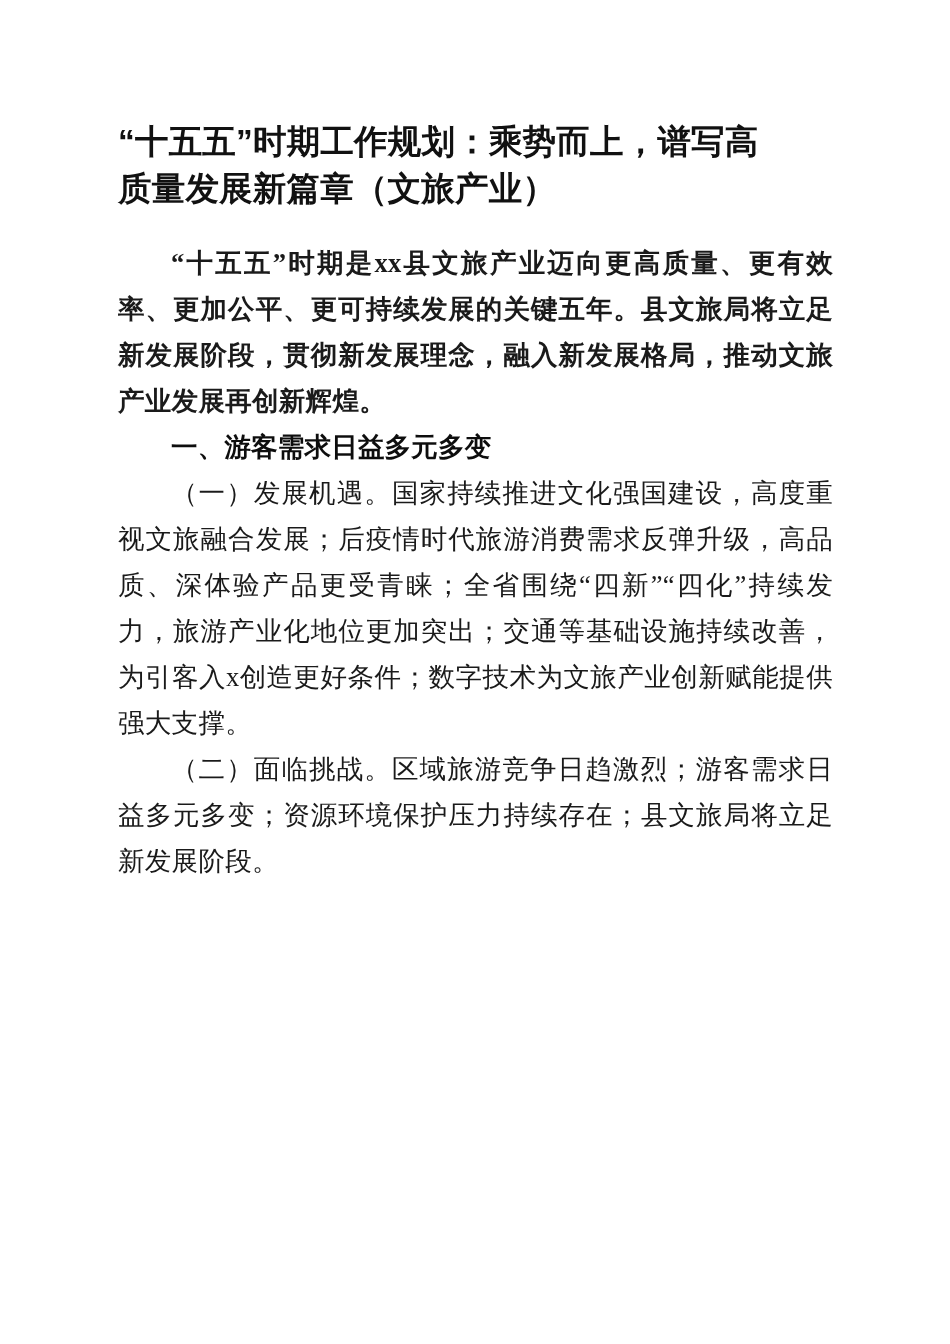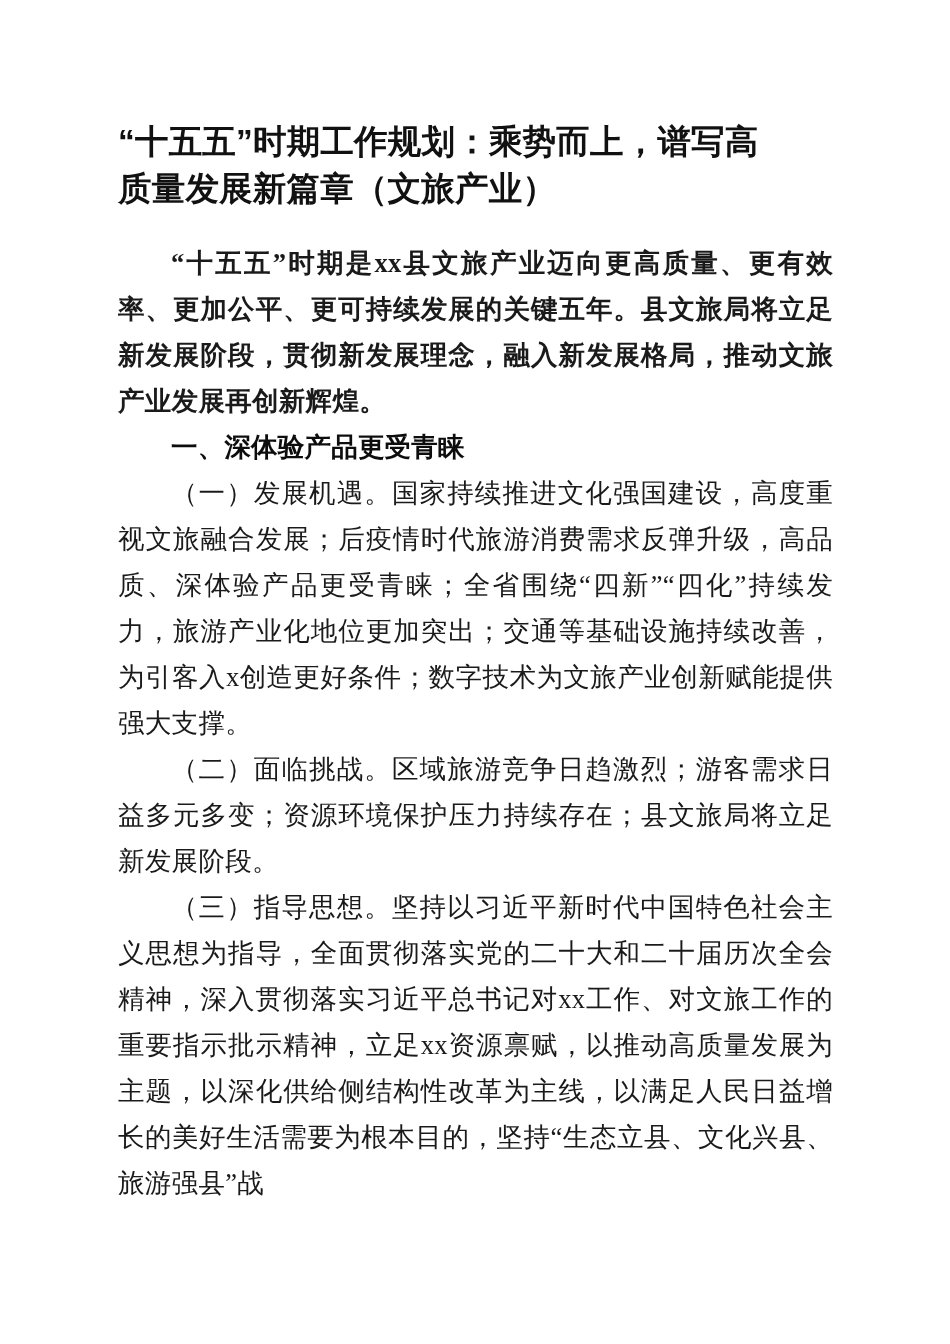--- a/index.html
+++ b/index.html
@@ -90,22 +90,21 @@
 <body>
 
 <div class="page">
   <div class="page-body">
 
     <h1 class="doc-title">“十五五”时期工作规划：乘势而上，谱写高
 质量发展新篇章（文旅产业）</h1>
 
     <p class="para para-first">“十五五”时期是xx县文旅产业迈向更高质量、更有效率、更加公平、更可持续发展的关键五年。县文旅局将立足新发展阶段，贯彻新发展理念，融入新发展格局，推动文旅产业发展再创新辉煌。</p>
 
-    <h2 class="section-heading">一、深体验产品更受青睐</h2>
+    <h2 class="section-heading">一、游客需求日益多元多变</h2>
 
     <p class="para">（一）发展机遇。国家持续推进文化强国建设，高度重视文旅融合发展；后疫情时代旅游消费需求反弹升级，高品质、深体验产品更受青睐；全省围绕“四新”“四化”持续发力，旅游产业化地位更加突出；交通等基础设施持续改善，为引客入x创造更好条件；数字技术为文旅产业创新赋能提供强大支撑。</p>
 
     <p class="para">（二）面临挑战。区域旅游竞争日趋激烈；游客需求日益多元多变；资源环境保护压力持续存在；县文旅局将立足新发展阶段。</p>
 
-    <p class="para">（三）指导思想。坚持以习近平新时代中国特色社会主义思想为指导，全面贯彻落实党的二十大和二十届历次全会精神，深入贯彻落实习近平总书记对xx工作、对文旅工作的重要指示批示精神，立足xx资源禀赋，以推动高质量发展为主题，以深化供给侧结构性改革为主线，以满足人民日益增长的美好生活需要为根本目的，坚持“生态立县、文化兴县、旅游强县”战</p>
 
   </div>
 </div>
 
 </body></html>

